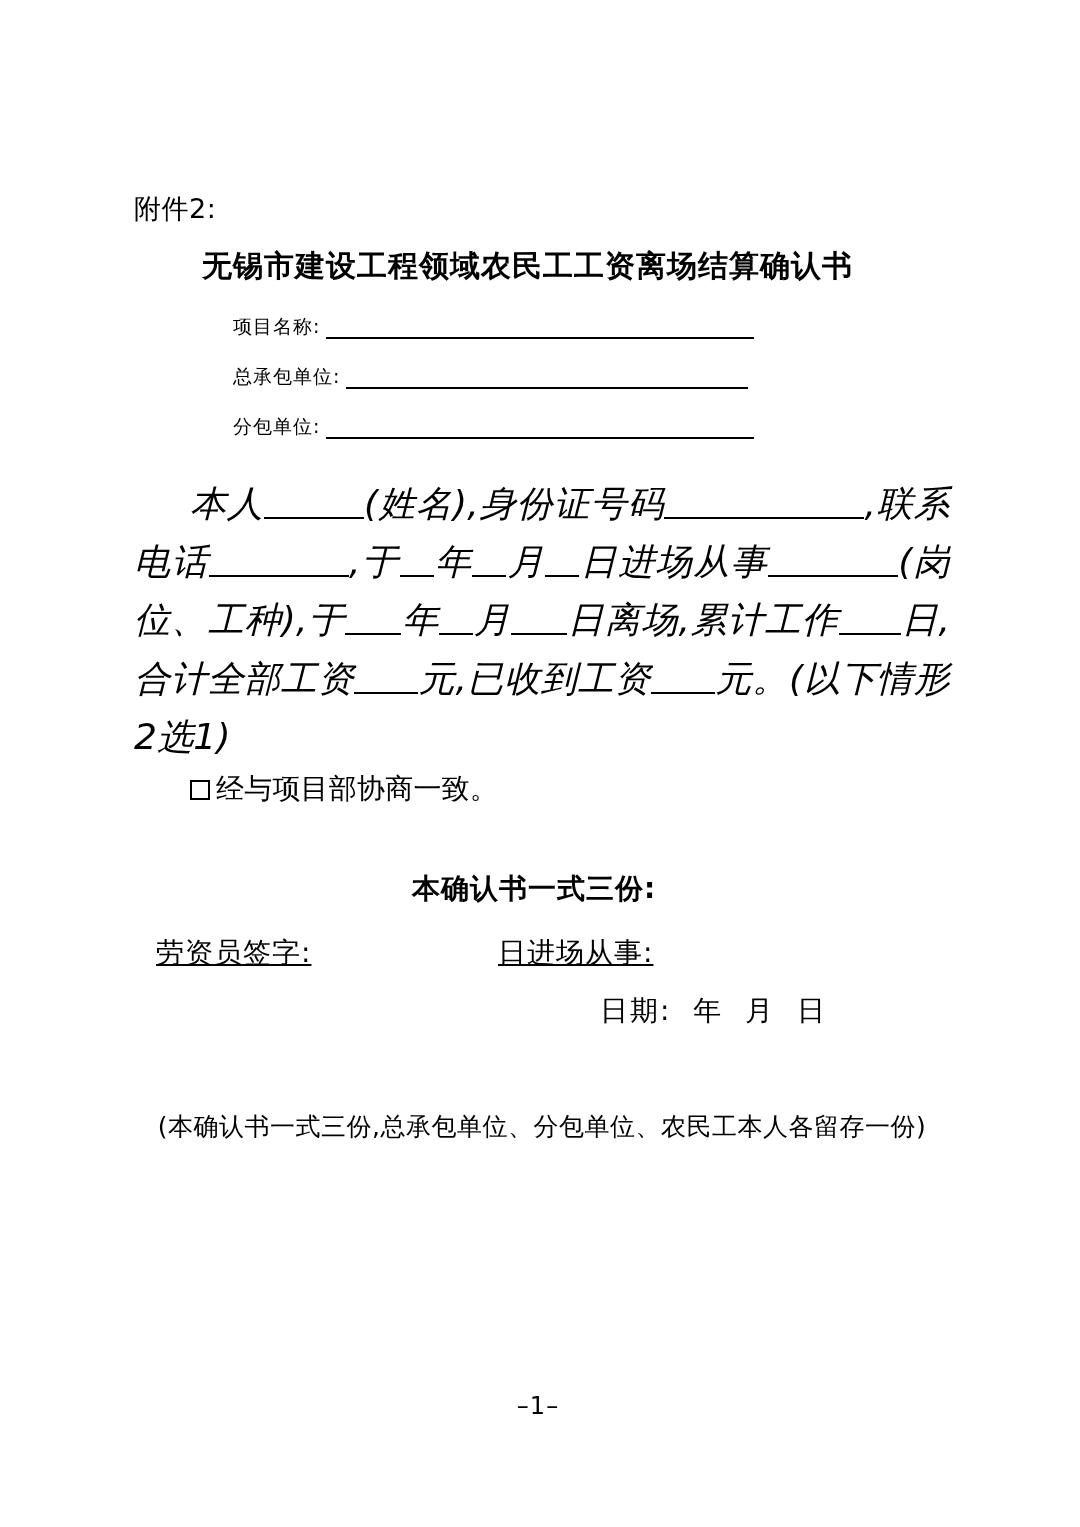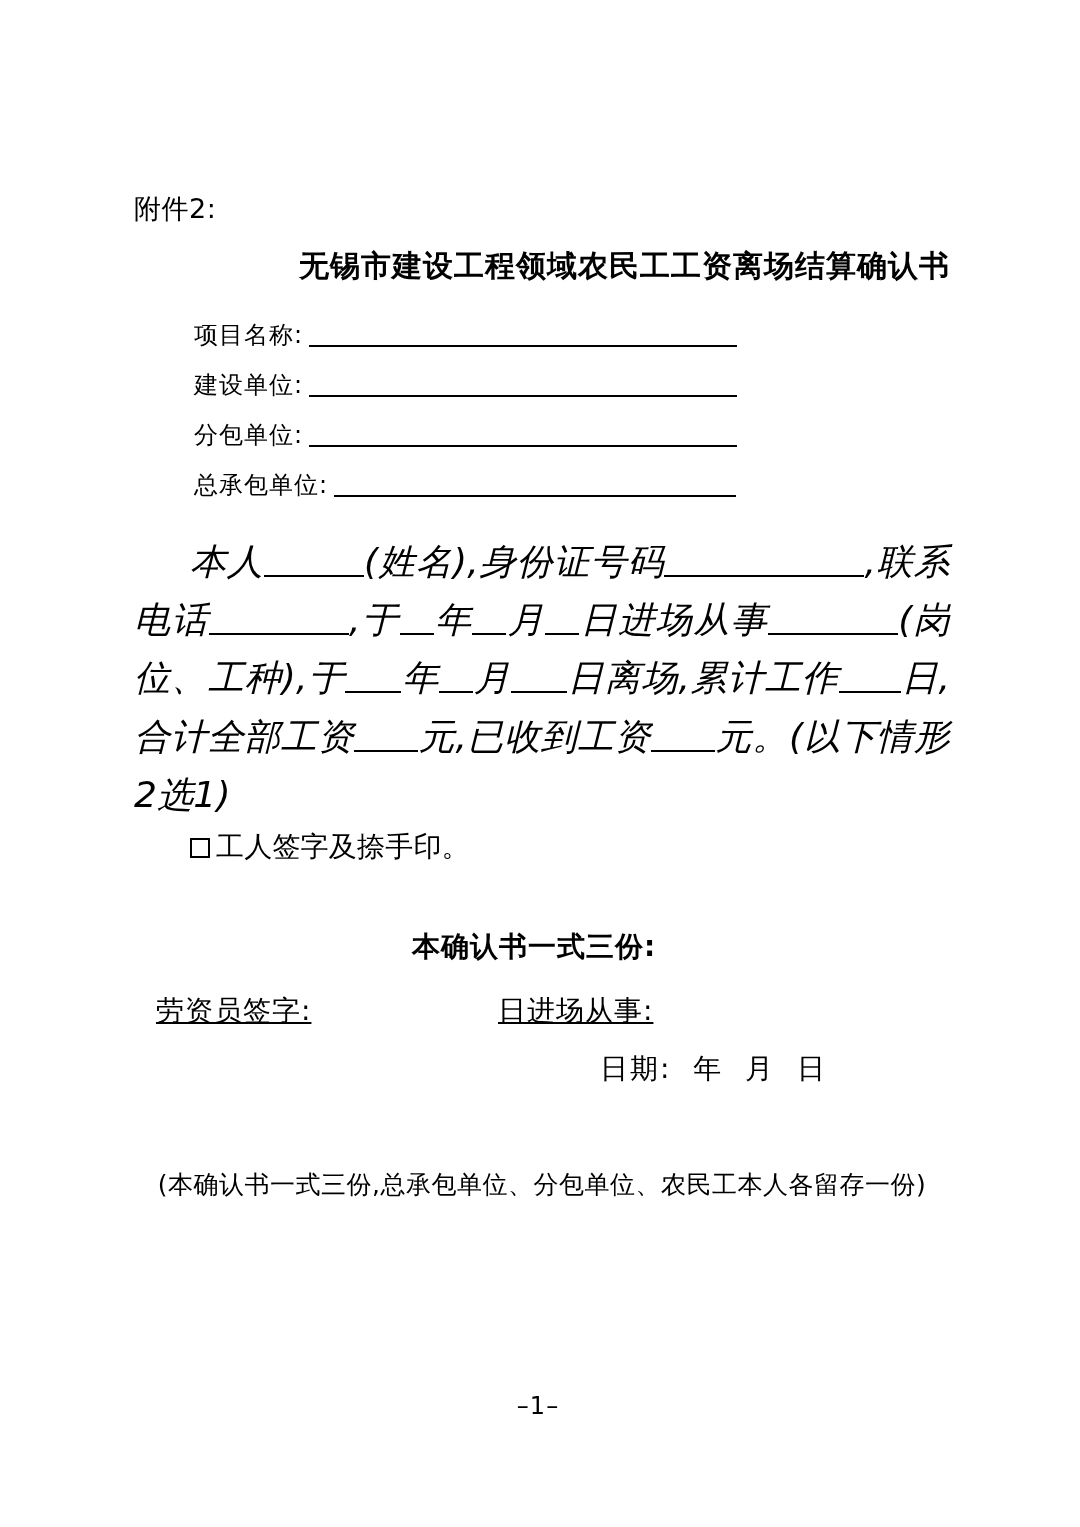--- a/index.html
+++ b/index.html
@@ -29,35 +29,36 @@
   .attachment-label {
     font-size: 27px;
     line-height: 1.4;
     letter-spacing: 0.5px;
     margin-bottom: 18px;
   }
   .doc-title {
     font-size: 30px;
     font-weight: bold;
     letter-spacing: 1px;
-    text-align: right;
+    text-align: left;
     padding-left: 68px;
-    margin-bottom: 36px;
+    margin-bottom: 28px;
   }
   .fields {
     padding-left: 60px;
     margin-bottom: 36px;
   }
   .field-row {
     display: flex;
     align-items: center;
-    font-size: 24px;
+    font-size: 19px;
     line-height: 1.0;
     margin-bottom: 26px;
     letter-spacing: 1px;
+    margin-left: 39px;
   }
   .field-label {
     white-space: nowrap;
   }
   .field-line {
     display: inline-block;
     border-bottom: 2px solid #000;
     height: 22px;
     margin-left: 6px;
   }
@@ -159,39 +160,35 @@
     <div class="attachment-label">附件2:</div>
 
     <div class="doc-title">无锡市建设工程领域农民工工资离场结算确认书</div>
 
     <div class="fields">
       <div class="field-row">
         <span class="field-label">项目名称:</span>
         <span class="field-line w-rule-1"></span>
       </div>
       <div class="field-row">
-        <span class="field-label">建设单位:</span>
-        <span class="field-line w-rule-2"></span>
+        <span class="field-label">总承包单位:</span>
+        <span class="field-line w-rule-3"></span>
       </div>
       <div class="field-row">
         <span class="field-label">分包单位:</span>
         <span class="field-line w-rule-4"></span>
       </div>
-      <div class="field-row">
-        <span class="field-label">总承包单位:</span>
-        <span class="field-line w-rule-3"></span>
-      </div>
     </div>
 
     <div class="body-block">
       <p class="indent"><span>本人</span><span class="u u-6"></span><span>(姓名),身份证号码</span><span class="u u-id"></span><span>,</span><span>联系电话</span><span class="u u-tel"></span><span>,于</span><span class="u u-2"></span><span>年</span><span class="u u-2"></span><span>月</span><span class="u u-2"></span><span>日进场从事</span><span class="u u-post"></span><span>(岗</span><span>位、工种),于</span><span class="u u-3"></span><span>年</span><span class="u u-2"></span><span>月</span><span class="u u-3"></span><span>日离场,累计工作</span><span class="u u-4"></span><span>日,合计</span><span>全部工资</span><span class="u u-money"></span><span>元,已收到工资</span><span class="u u-money"></span><span>元。(以下情形2选1)</span></p>
     </div>
 
     <div class="checkbox-line">
-      <span class="cb"></span><span>工人签字及捺手印。</span>
+      <span class="cb"></span><span>经与项目部协商一致。</span>
     </div>
 
 
 
     <div class="sign-block">
       <div class="sign-center">本确认书一式三份:</div>
       <div class="sign-row">
         <span class="sign-left">劳资员签字:</span>
         <span>日进场从事:</span>
       </div>

